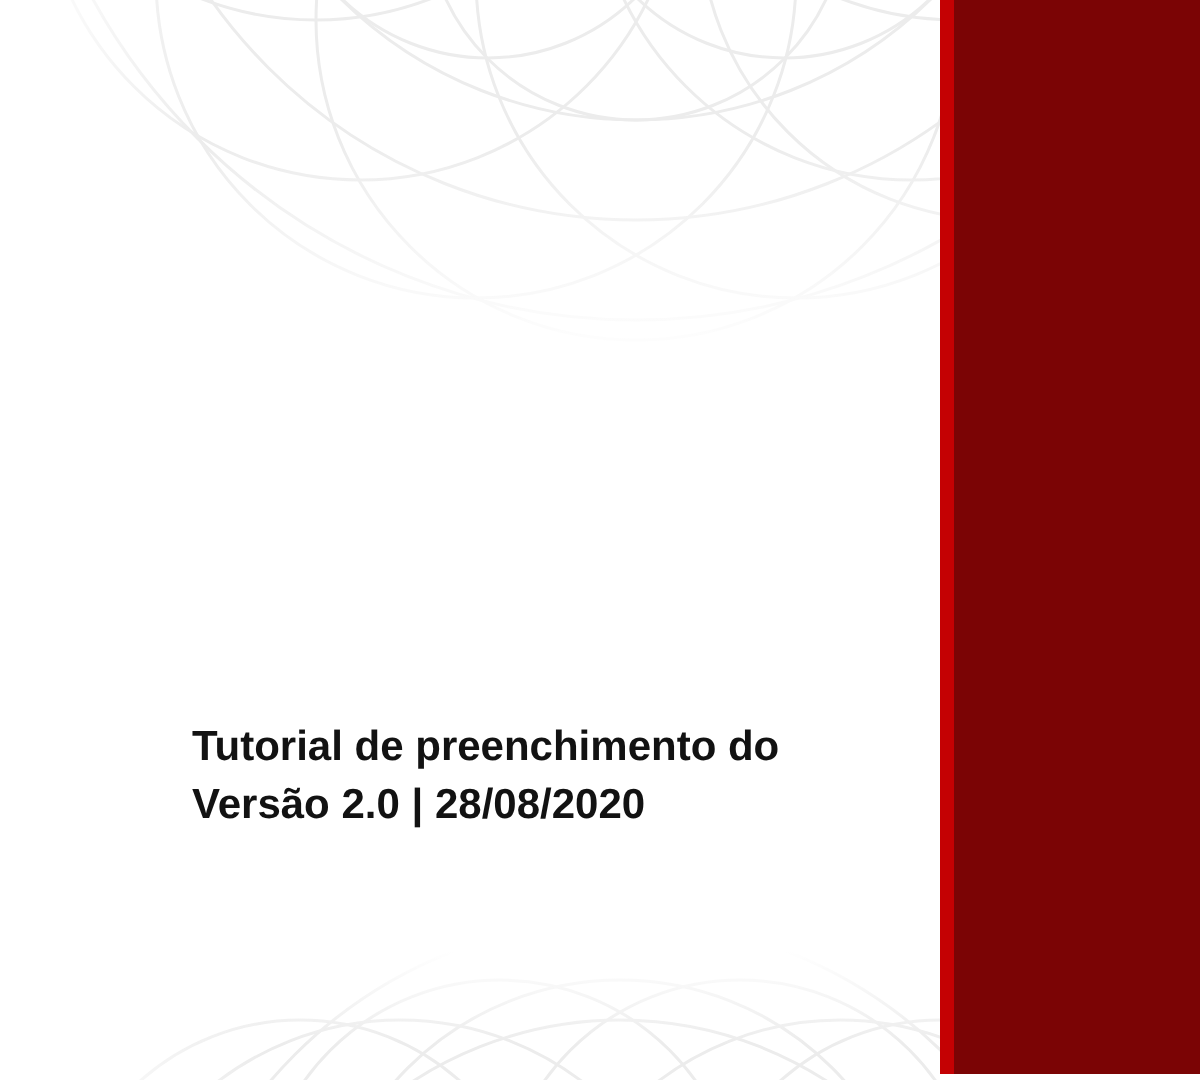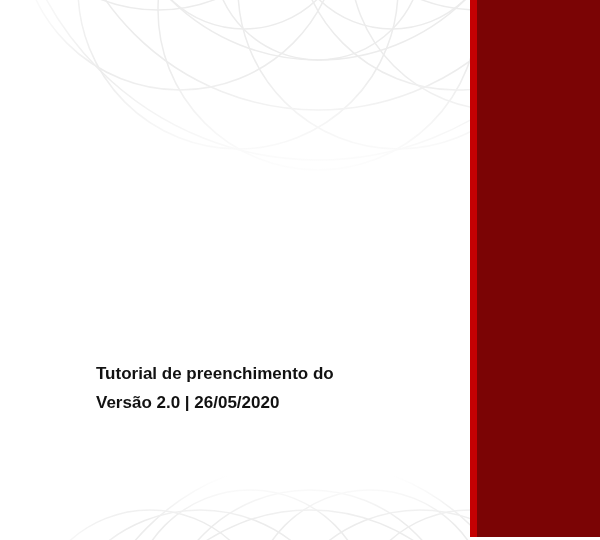--- a/index.html
+++ b/index.html
@@ -53,21 +53,21 @@
     width: 130px; height: 537px;
     display: flex;
   }
   .accent-stripe { width: 7px; height: 100%; background: var(--accent-stripe); }
   .accent-block { flex: 1; height: 100%; background: var(--accent-bar); }
   
   .title-block {
     position: absolute;
     left: 96px; top: 359px;
     font-weight: bold;
-    font-size: 17px;
+    font-size: 21px;
     line-height: 29px;
     color: var(--title-text);
     white-space: nowrap;
   }
 </style>
 </head>
 <body>
 
 <div class="page">
 
@@ -106,16 +106,16 @@
     <div class="fade-bottom"></div>
   </div>
 
   <div class="accent">
     <div class="accent-stripe"></div>
     <div class="accent-block"></div>
   </div>
 
   <div class="title-block">
     <div>Tutorial de preenchimento do</div>
-    <div>Versão 2.0 | 26/05/2020</div>
+    <div>Versão 2.0 | 28/08/2020</div>
   </div>
 
 </div>
 
 </body></html>

